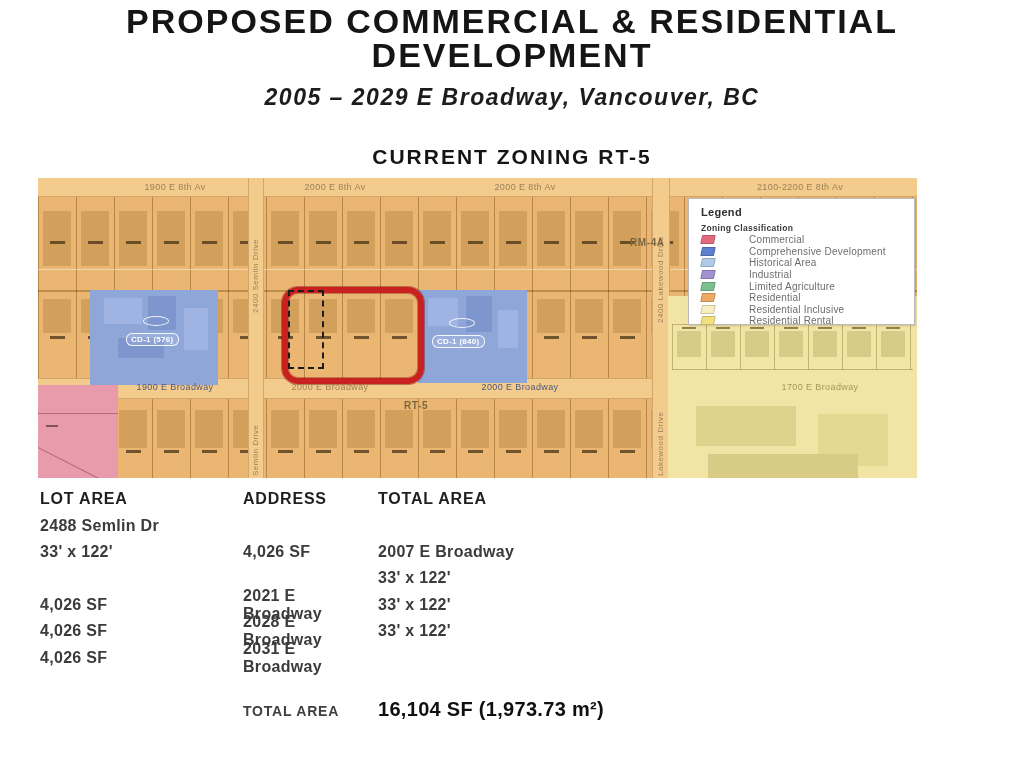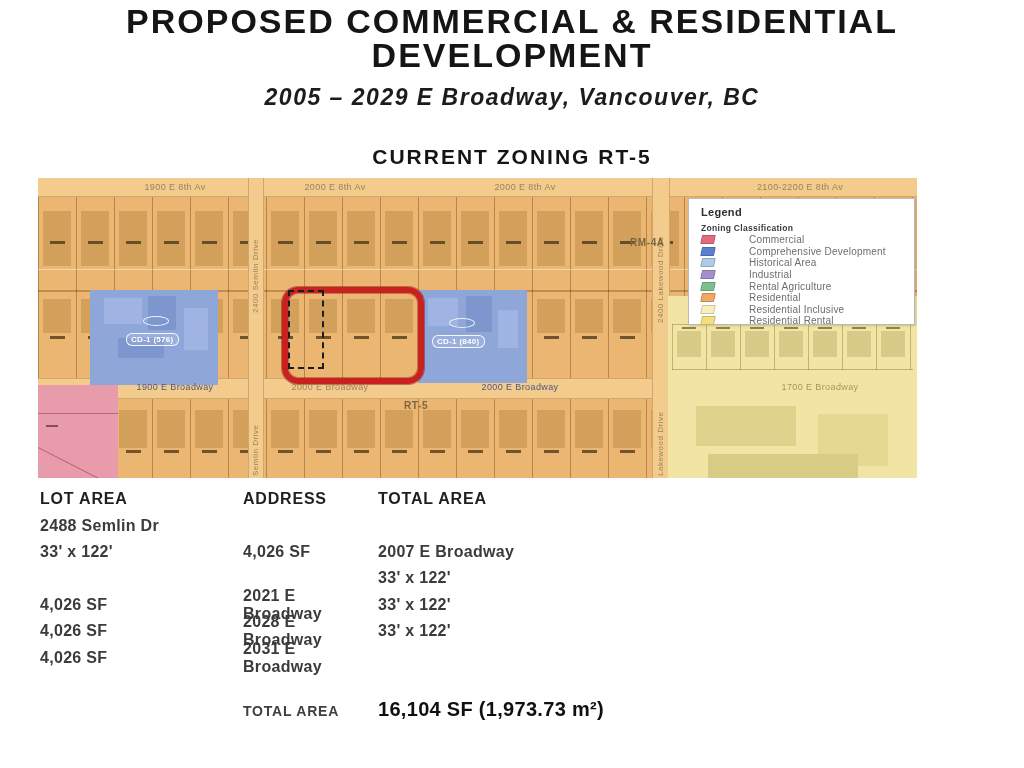--- a/index.html
+++ b/index.html
@@ -175,21 +175,21 @@
     <div class="legend-item">
       <span class="licon" style="background: rgb(175, 203, 232);"></span>
       <span class="llabel">Historical Area</span>
     </div>
     <div class="legend-item">
       <span class="licon" style="background: rgb(162, 145, 206);"></span>
       <span class="llabel">Industrial</span>
     </div>
     <div class="legend-item">
       <span class="licon" style="background: rgb(124, 192, 143);"></span>
-      <span class="llabel">Rental Agriculture</span>
+      <span class="llabel">Limited Agriculture</span>
     </div>
     <div class="legend-item">
       <span class="licon" style="background: rgb(239, 169, 99);"></span>
       <span class="llabel">Residential</span>
     </div>
     <div class="legend-item">
       <span class="licon" style="background: rgb(247, 239, 192);"></span>
       <span class="llabel">Residential Inclusive</span>
     </div>
     <div class="legend-item">

